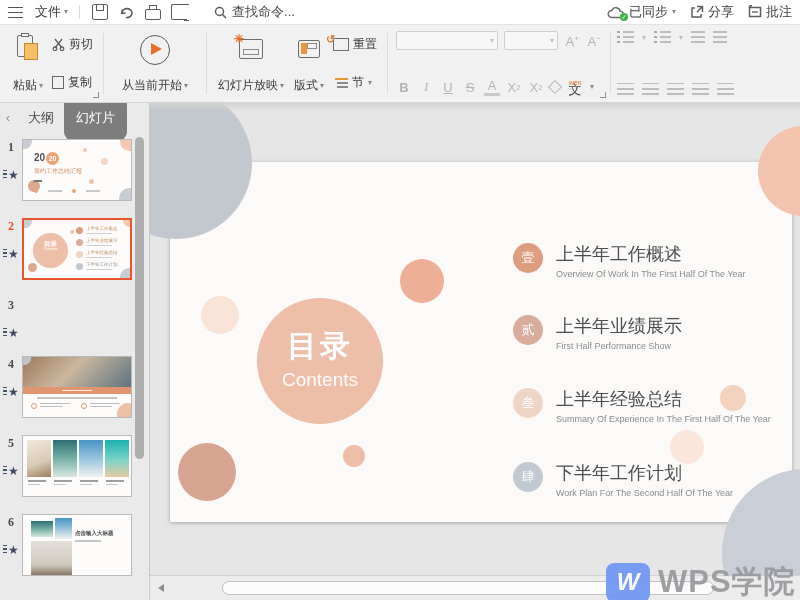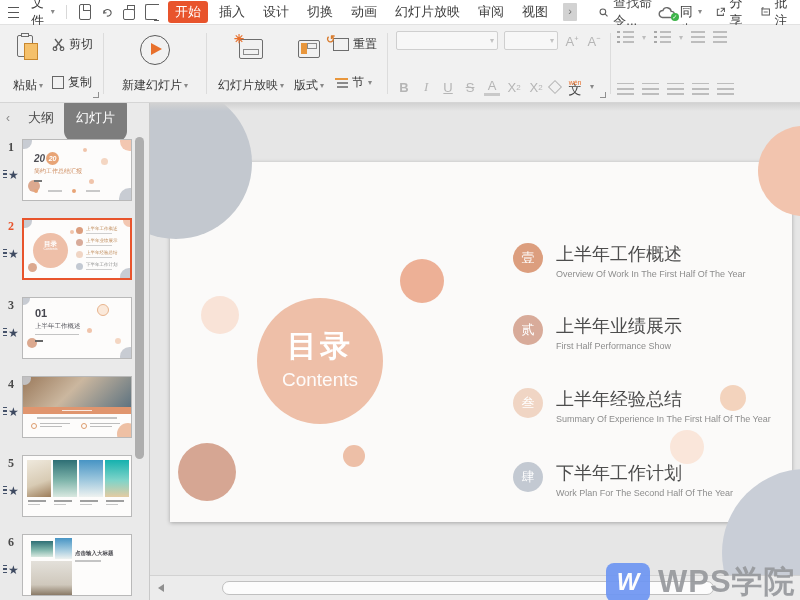--- a/index.html
+++ b/index.html
@@ -106,21 +106,21 @@
   .sm-lines{width:4px;height:10px;background:repeating-linear-gradient(#46536b 0 1.2px,transparent 1.2px 3.4px);}
   .sm-star{color:#3e4a61;font-size:12px;line-height:12px;}
   .thumb{width:110px;height:62px;background:#fdfcfb;border:1px solid #b9b9b9;position:relative;overflow:hidden;}
   .thumb.sel{border:2px solid #e8542c;}
   .vscroll{position:absolute;right:5px;top:34px;width:9px;height:322px;background:#aeaeae;border-radius:5px;}
   
   .c{position:absolute;border-radius:50%;}
   .t-title-org{font-size:6px;color:#cd8a5c;}
   .tline{position:absolute;background:#c4c4c4;}
   
-  .t1-year{position:absolute;left:11px;top:12px;font-size:10px;font-weight:bold;color:#4f4f55;display:flex;align-items:center;font-style:italic;}
+  .t1-year{position:absolute;left:11px;top:12px;font-size:10px;font-weight:bold;color:#4f4f55;display:flex;}
   .t1-year .oc{width:13px;height:13px;border-radius:50%;background:#e8a476;color:#fff;font-size:7px;
     display:flex;align-items:center;justify-content:center;margin-left:1px;}
   .t1-sub{position:absolute;left:11px;top:27px;}
   .t1-dash{position:absolute;left:11px;top:40px;width:8px;height:2px;background:#777;}
   .t-foot{position:absolute;left:11px;bottom:7px;display:flex;gap:10px;align-items:center;}
   .t-foot .dot{width:4px;height:4px;border-radius:50%;background:#e8a476;}
   .t-foot .ln{width:14px;height:2px;background:#c9c9c9;}
   
   .t2-circle{position:absolute;left:9px;top:13px;width:35px;height:35px;border-radius:50%;background:#eebfa8;
     color:#fff;text-align:center;padding-top:7px;}
@@ -195,31 +195,20 @@
     <span class="caret">▾</span>
   </span>
   <span class="tb-divider"></span>
   <span class="qicon icon-save"></span>
   <svg class="ic" width="17" height="16" viewBox="0 0 17 16" style="margin:0 5px;">
     <path d="M4 9 a5 4.5 0 1 1 4 4.5" fill="none" stroke="#5d5d5d" stroke-width="1.6"></path>
     <path d="M4.5 5.5 L3.8 9.4 L7.6 9.0" fill="none" stroke="#5d5d5d" stroke-width="1.6"></path>
   </svg>
   <span class="qicon icon-print"></span>
   <span class="qicon icon-export"></span>
-  <div class="tabs">
-    <span class="tab active">开始</span>
-    <span class="tab">插入</span>
-    <span class="tab">设计</span>
-    <span class="tab">切换</span>
-    <span class="tab">动画</span>
-    <span class="tab">幻灯片放映</span>
-    <span class="tab">审阅</span>
-    <span class="tab">视图</span>
-    <span class="more-box">›</span>
-  </div>
   <span class="search">
     <svg class="ic" width="13" height="13" viewBox="0 0 13 13">
       <circle cx="5.5" cy="5.5" r="4" fill="none" stroke="#5d5d5d" stroke-width="1.5"></circle>
       <line x1="8.6" y1="8.6" x2="12" y2="12" stroke="#5d5d5d" stroke-width="1.5"></line>
     </svg>
     <span>查找命令...</span>
   </span>
   <div class="tb-right">
     <span class="tb-item">
       <span style="position:relative;display:inline-block;">
@@ -277,21 +266,21 @@
         <span>复制</span>
       </div>
     </div>
     <span class="corner-mark"></span>
   </div>
   <div class="tsep"></div>
   <div class="tgroup">
     <div class="bigbtn" style="padding:2px 12px;">
       <span class="icon-play"></span>
       <span class="lab">
-          <span>新建幻灯片</span>
+          <span>从当前开始</span>
           <span class="caret">▾</span>
         </span>
     </div>
   </div>
   <div class="tsep"></div>
   <div class="tgroup">
     <div class="bigbtn">
       <span class="icon-newslide">
           <span class="spark">✳</span>
         </span>
@@ -457,32 +446,20 @@
     </div>
 
     <div class="srow2">
       <div class="numcol">
         <span class="snum">3</span>
         <span class="star-marker">
             <i class="sm-lines"></i>
             <span class="sm-star">★</span>
           </span>
       </div>
-      <div class="thumb">
-        <span class="c" style="right:-8px;bottom:-8px;width:19px;height:19px;background:#c8ccd3;"></span>
-        <span class="c" style="left:-6px;top:-6px;width:13px;height:13px;background:#c8ccd3;"></span>
-        <span class="c" style="right:22px;top:6px;width:12px;height:12px;border:1px solid #e8b48d;background:#fbe9da;"></span>
-        <span class="c" style="left:4px;bottom:10px;width:10px;height:10px;background:#dca98f;"></span>
-        <span class="c" style="left:64px;top:30px;width:5px;height:5px;background:#f0c4ab;"></span>
-        <span class="c" style="right:10px;bottom:14px;width:6px;height:6px;background:#f4d6c2;"></span>
-        <div class="t3-big">01</div>
-        <div class="t3-title">上半年工作概述</div>
-        <span class="tline" style="left:12px;top:36px;width:44px;height:1px;"></span>
-        <span class="tline" style="left:12px;top:42px;width:8px;height:2px;background:#666;"></span>
-      </div>
     </div>
 
     <div class="srow2">
       <div class="numcol">
         <span class="snum">4</span>
         <span class="star-marker">
             <i class="sm-lines"></i>
             <span class="sm-star">★</span>
           </span>
       </div>

